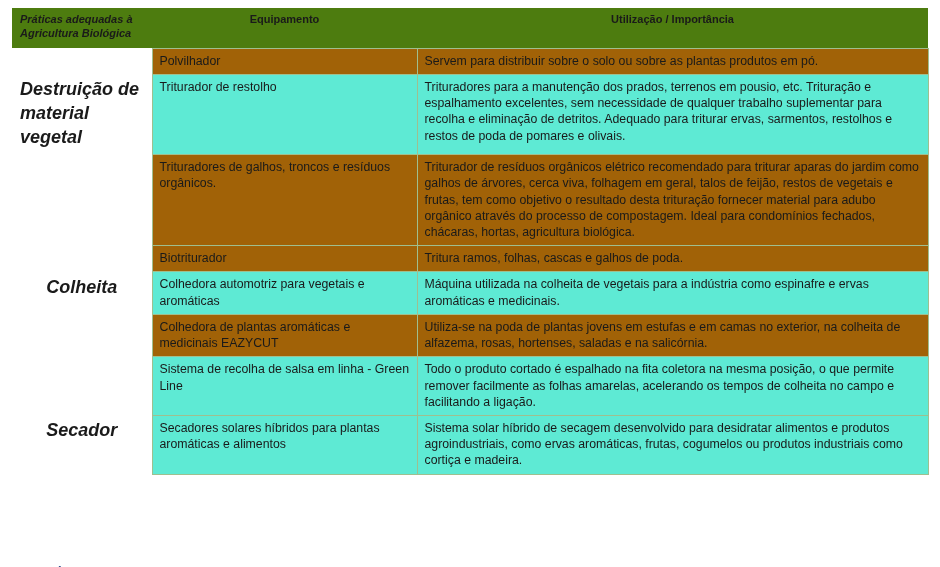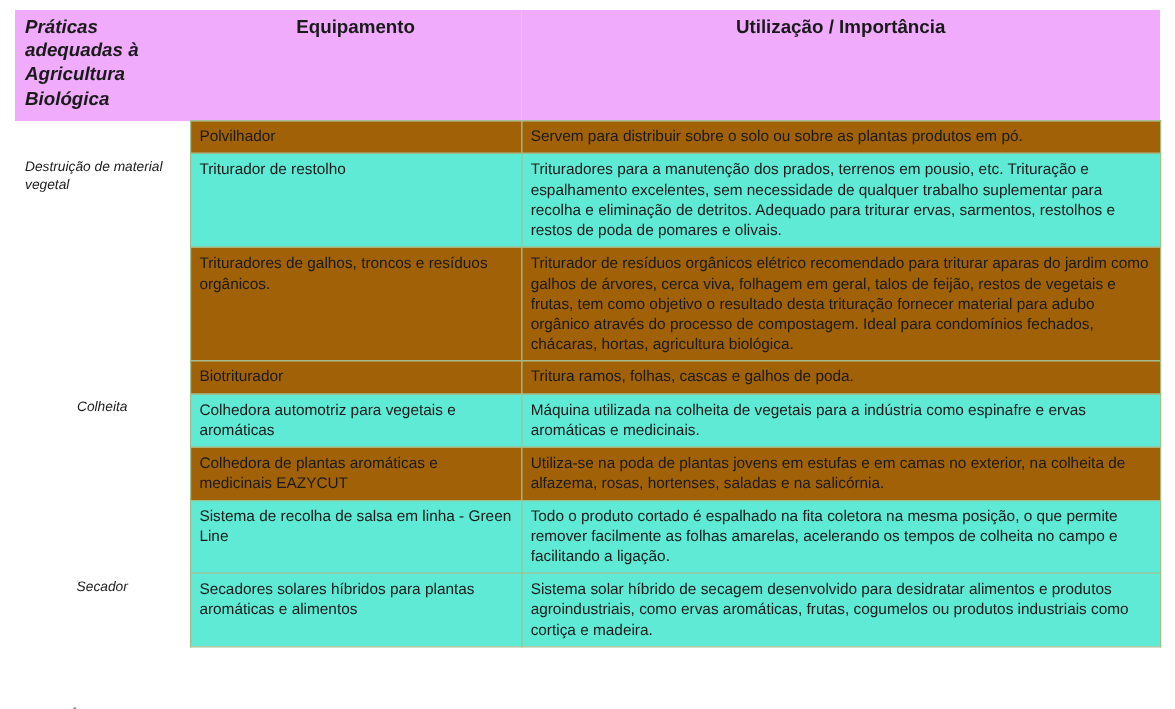--- a/index.html
+++ b/index.html
@@ -24,28 +24,28 @@
   table.doc-table {
     border-collapse: collapse;
     width: 916px;
     table-layout: fixed;
   }
   col.c-practice { width: 140px; }
   col.c-equip    { width: 265px; }
   col.c-use      { width: 511px; }
 
   thead th {
-    font-size: 15px;
+    font-size: 11px;
     font-weight: bold;
     font-style: italic;
     text-align: center;
     vertical-align: top;
     padding: 4px 6px 8px 6px;
     border: none;
-    background: #f0abfc;
+    background: #4d7c0f;
     line-height: 1.28;
   }
   thead th.th-practice {
     text-align: left;
     padding-left: 8px;
   }
   thead th.th-equip,
   thead th.th-use {
     font-style: normal;
   }
@@ -57,22 +57,22 @@
     padding: 4px 7px 5px 7px;
     border: 1px solid #9fbf8f;
     background: #5eead4;
   }
   tbody tr.shaded td {
     background: #a16207;
   }
   td.practice-cell {
     text-align: center;
     font-style: italic;
-    font-weight: normal;
-    font-size: 11px;
+    font-weight: bold;
+    font-size: 18px;
     vertical-align: top;
     border: none;
     background: #ffffff !important;
     padding-top: 4px;
   }
   td.practice-cell.left-align {
     text-align: left;
     padding-left: 8px;
   }
   td.practice-cell.empty {

